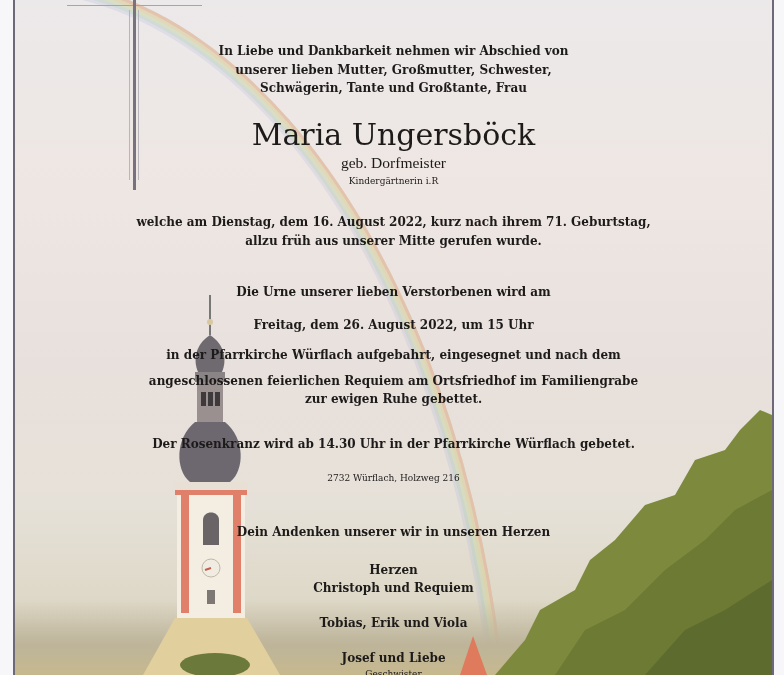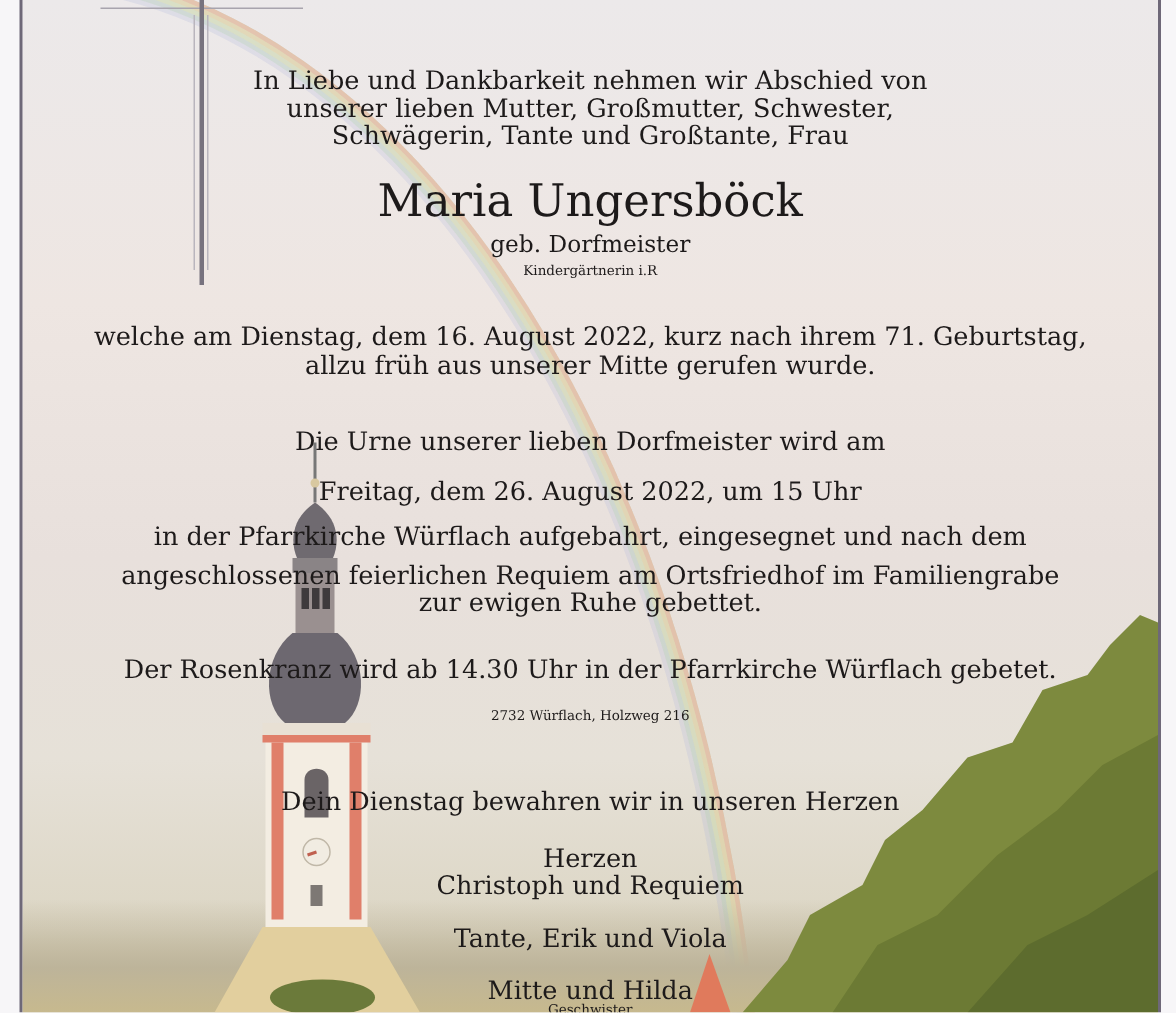--- a/index.html
+++ b/index.html
@@ -38,24 +38,24 @@
   .cross-h { position:absolute; left:52px; top:5px; width:135px; height:1px; background:#a8a4ad; }
   
   .church { position:absolute; left:0; top:0; }
   
   .tree { position:absolute; left:480px; top:410px; width:277px; height:265px; }
   
   .text {
     position:absolute; left:0; top:0; width:757px; text-align:center; color:#1d1a1a;
   }
   .line { position:absolute; left:0; width:757px; text-align:center; white-space:nowrap; }
-  .f13 { font-size:17px; }
+  .f13 { font-size:12px;font-weight:bold; }
   .f10 { font-size:9px;text-align:center; }
   .name { font-size:30px; }
-  .maiden { font-size:15.5px; }
+  .maiden { font-size:15.5px;font-family:Liberation Serif, serif; }
 </style>
 </head>
 <body>
 
 <div class="card">
   <div class="rainbow"></div>
   <div class="haze"></div>
 
   <div>
     <div class="cross-h"></div>
@@ -99,31 +99,31 @@
     <div class="line f13" style="top:63px">unserer lieben Mutter, Großmutter, Schwester,</div>
     <div class="line f13" style="top:81px">Schwägerin, Tante und Großtante, Frau</div>
 
     <div class="line name" style="top:117px">Maria Ungersböck</div>
     <div class="line maiden" style="top:154px">geb. Dorfmeister</div>
     <div class="line f10" style="top:176px">Kindergärtnerin i.R</div>
 
     <div class="line f13" style="top:215px">welche am Dienstag, dem 16. August 2022, kurz nach ihrem 71. Geburtstag,</div>
     <div class="line f13" style="top:234px">allzu früh aus unserer Mitte gerufen wurde.</div>
 
-    <div class="line f13" style="top:285px">Die Urne unserer lieben Dorfmeister wird am</div>
+    <div class="line f13" style="top:285px">Die Urne unserer lieben Verstorbenen wird am</div>
     <div class="line f13" style="top:318px">Freitag, dem 26. August 2022, um 15 Uhr</div>
 
     <div class="line f13" style="top:348px">in der Pfarrkirche Würflach aufgebahrt, eingesegnet und nach dem</div>
     <div class="line f13" style="top:374px">angeschlossenen feierlichen Requiem am Ortsfriedhof im Familiengrabe</div>
     <div class="line f13" style="top:392px">zur ewigen Ruhe gebettet.</div>
 
     <div class="line f13" style="top:437px">Der Rosenkranz wird ab 14.30 Uhr in der Pfarrkirche Würflach gebetet.</div>
     <div class="line f10" style="top:473px">2732 Würflach, Holzweg 216</div>
 
-    <div class="line f13" style="top:525px">Dein Dienstag bewahren wir in unseren Herzen</div>
+    <div class="line f13" style="top:525px">Dein Andenken unserer wir in unseren Herzen</div>
 
     <div class="line f13" style="top:563px">Herzen</div>
     <div class="line f13" style="top:581px">Christoph und Requiem</div>
-    <div class="line f13" style="top:616px">Tante, Erik und Viola</div>
-    <div class="line f13" style="top:651px">Mitte und Hilda</div>
+    <div class="line f13" style="top:616px">Tobias, Erik und Viola</div>
+    <div class="line f13" style="top:651px">Josef und Liebe</div>
     <div class="line f10" style="top:669px">Geschwister</div>
   </div>
 </div>
 
 </body></html>

